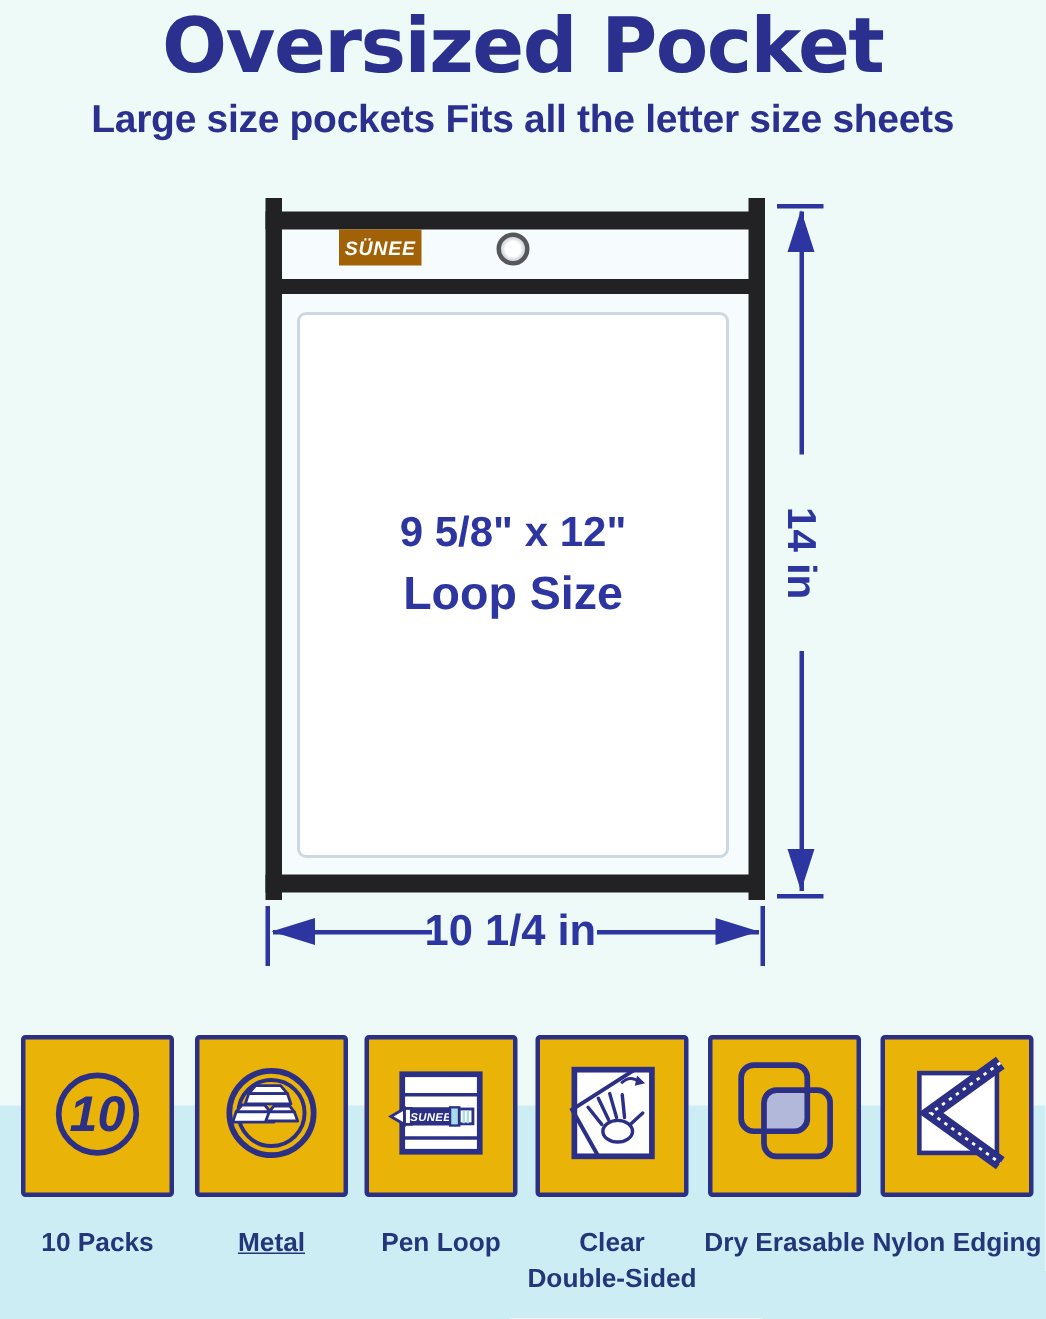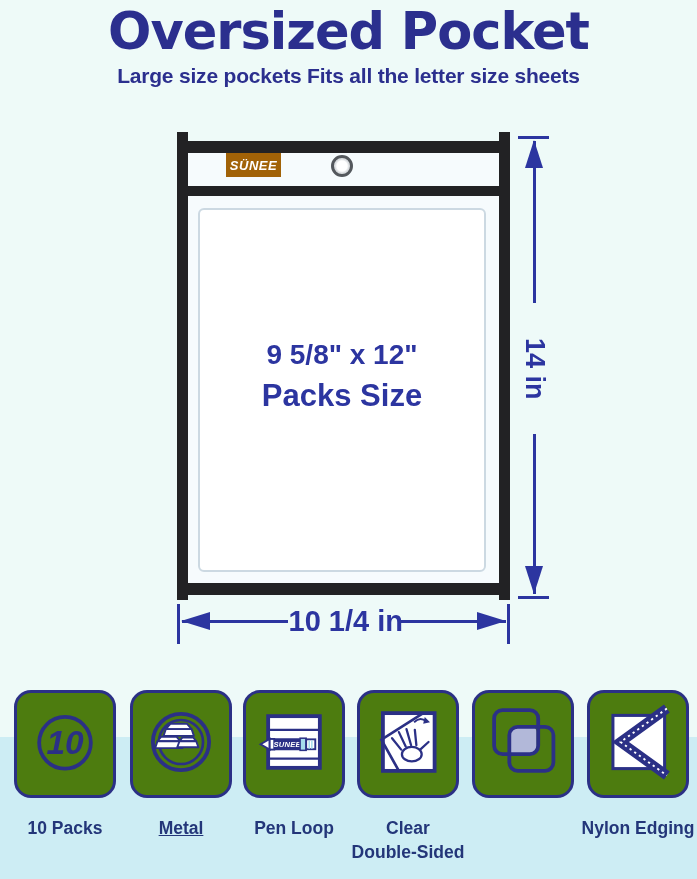--- a/index.html
+++ b/index.html
@@ -6,21 +6,21 @@
   body{width:697px;height:879px;overflow:hidden;background:var(--page-bg,#eefaf8);
        font-family:"Liberation Sans",sans-serif;}
   .stage{position:relative;width:697px;height:879px;background:var(--page-bg,#eefaf8);}
   .abs{position:absolute;}
 
   
   .title{top:2px;left:0;width:697px;text-align:center;
          font-family:"DejaVu Sans",sans-serif;font-weight:bold;font-size:51px;
          letter-spacing:-1px;color:var(--navy,#2b2f8e);}
   .subtitle{top:64px;left:0;width:697px;text-align:center;font-weight:bold;
-            font-size:21px;letter-spacing:-0.2px;color:var(--navy,#2b2f8e);}
+            font-size:26px;letter-spacing:-0.2px;color:var(--navy,#2b2f8e);}
 
   
   .pocket-bg{left:183px;top:148px;width:322px;height:444px;background:var(--pocket-bg,#f6fbfd);}
   .bar{background:var(--frame-black,#222224);}
   .bar-left{left:177px;top:132px;width:11px;height:468px;}
   .bar-right{left:499px;top:132px;width:11px;height:468px;}
   .bar-top{left:177px;top:141px;width:333px;height:12px;}
   .bar-mid{left:183px;top:186px;width:322px;height:10px;}
   .bar-bottom{left:177px;top:583px;width:333px;height:12px;}
   .brand-label{left:226px;top:153px;width:55px;height:24px;background:#a16207;color:#fff;
@@ -52,27 +52,27 @@
            justify-content:center;writing-mode:vertical-rl;color:var(--blue,#2c35a0);
            font-size:27px;font-weight:bold;}
   .cap-l{left:177px;top:604px;width:3px;height:40px;}
   .cap-r{left:507px;top:604px;width:3px;height:40px;}
   .hline-a{left:182px;top:620px;width:106px;height:3px;}
   .hline-b{left:398px;top:620px;width:108px;height:3px;}
   .arr-left{left:181px;top:612px;border-top:9.5px solid transparent;border-bottom:9.5px solid transparent;
             border-right:29px solid var(--blue,#2c35a0);}
   .arr-right{left:477px;top:612px;border-top:9.5px solid transparent;border-bottom:9.5px solid transparent;
              border-left:29px solid var(--blue,#2c35a0);}
-  .w-label{left:283px;top:605px;width:120px;text-align:right;color:var(--blue,#2c35a0);
+  .w-label{left:283px;top:605px;width:120px;text-align:left;color:var(--blue,#2c35a0);
            font-size:29px;font-weight:bold;}
 
   
   .band{left:0;top:737px;width:697px;height:142px;background:var(--band-bg,#cdedf4);}
-  .card{top:690px;width:102px;height:108px;background:#4d7c0f;border:3px solid var(--icon-navy,#2b3086);
-        border-radius:17px;box-sizing:border-box;text-decoration:underline;}
+  .card{top:690px;width:102px;height:108px;background:#eab308;border:3px solid var(--icon-navy,#2b3086);
+        border-radius:3px;box-sizing:border-box;text-decoration:underline;}
   .c1{left:14px;} .c2{left:130px;} .c3{left:243px;} .c4{left:357px;} .c5{left:472px;} .c6{left:587px;}
   .ic{display:block;margin:11px auto 0;}
   .flabel{top:816px;width:140px;text-align:center;color:var(--label-navy,#233679);
           font-weight:bold;font-size:17.5px;line-height:24px;}
   .l1{left:-5px;} .l2{left:111px;text-decoration:underline;} .l3{left:224px;text-align:center;} .l4{left:338px;} .l5{left:453px;} .l6{left:568px;}
 
   
   .sk{stroke:var(--icon-navy,#2b3086);fill:none;}
   .skw{stroke:var(--icon-navy,#2b3086);fill:#fff;}
   .fl-navy{fill:var(--icon-navy,#2b3086);}
@@ -97,21 +97,21 @@
   <div class="abs bar bar-left"></div>
   <div class="abs bar bar-right"></div>
   <div class="abs bar bar-top"></div>
   <div class="abs bar bar-mid"></div>
   <div class="abs bar bar-bottom"></div>
   <div class="abs brand-label">SÜNEE</div>
   <div class="abs grommet"></div>
   <div class="abs inner-sheet">
     <div class="inner-text">
       <div class="inner-l1">9 5/8" x 12"</div>
-      <div class="inner-l2">Packs Size</div>
+      <div class="inner-l2">Loop Size</div>
     </div>
   </div>
 
   <div class="abs dim cap-top"></div>
   <div class="abs dim cap-bot"></div>
   <div class="abs dim vline-a"></div>
   <div class="abs dim vline-b"></div>
   <div class="abs tri arr-up"></div>
   <div class="abs tri arr-down"></div>
   <div class="abs h-label">14 in</div>
@@ -200,18 +200,22 @@
     <div>Metal</div>
   </div>
   <div class="abs flabel l3">
     <div>Pen Loop</div>
     <div></div>
   </div>
   <div class="abs flabel l4">
     <div>Clear</div>
     <div>Double-Sided</div>
   </div>
+  <div class="abs flabel l5">
+    <div>Dry Erasable</div>
+    <div></div>
+  </div>
   <div class="abs flabel l6">
     <div>Nylon Edging</div>
     <div></div>
   </div>
 
 </div>
 
 </body></html>

